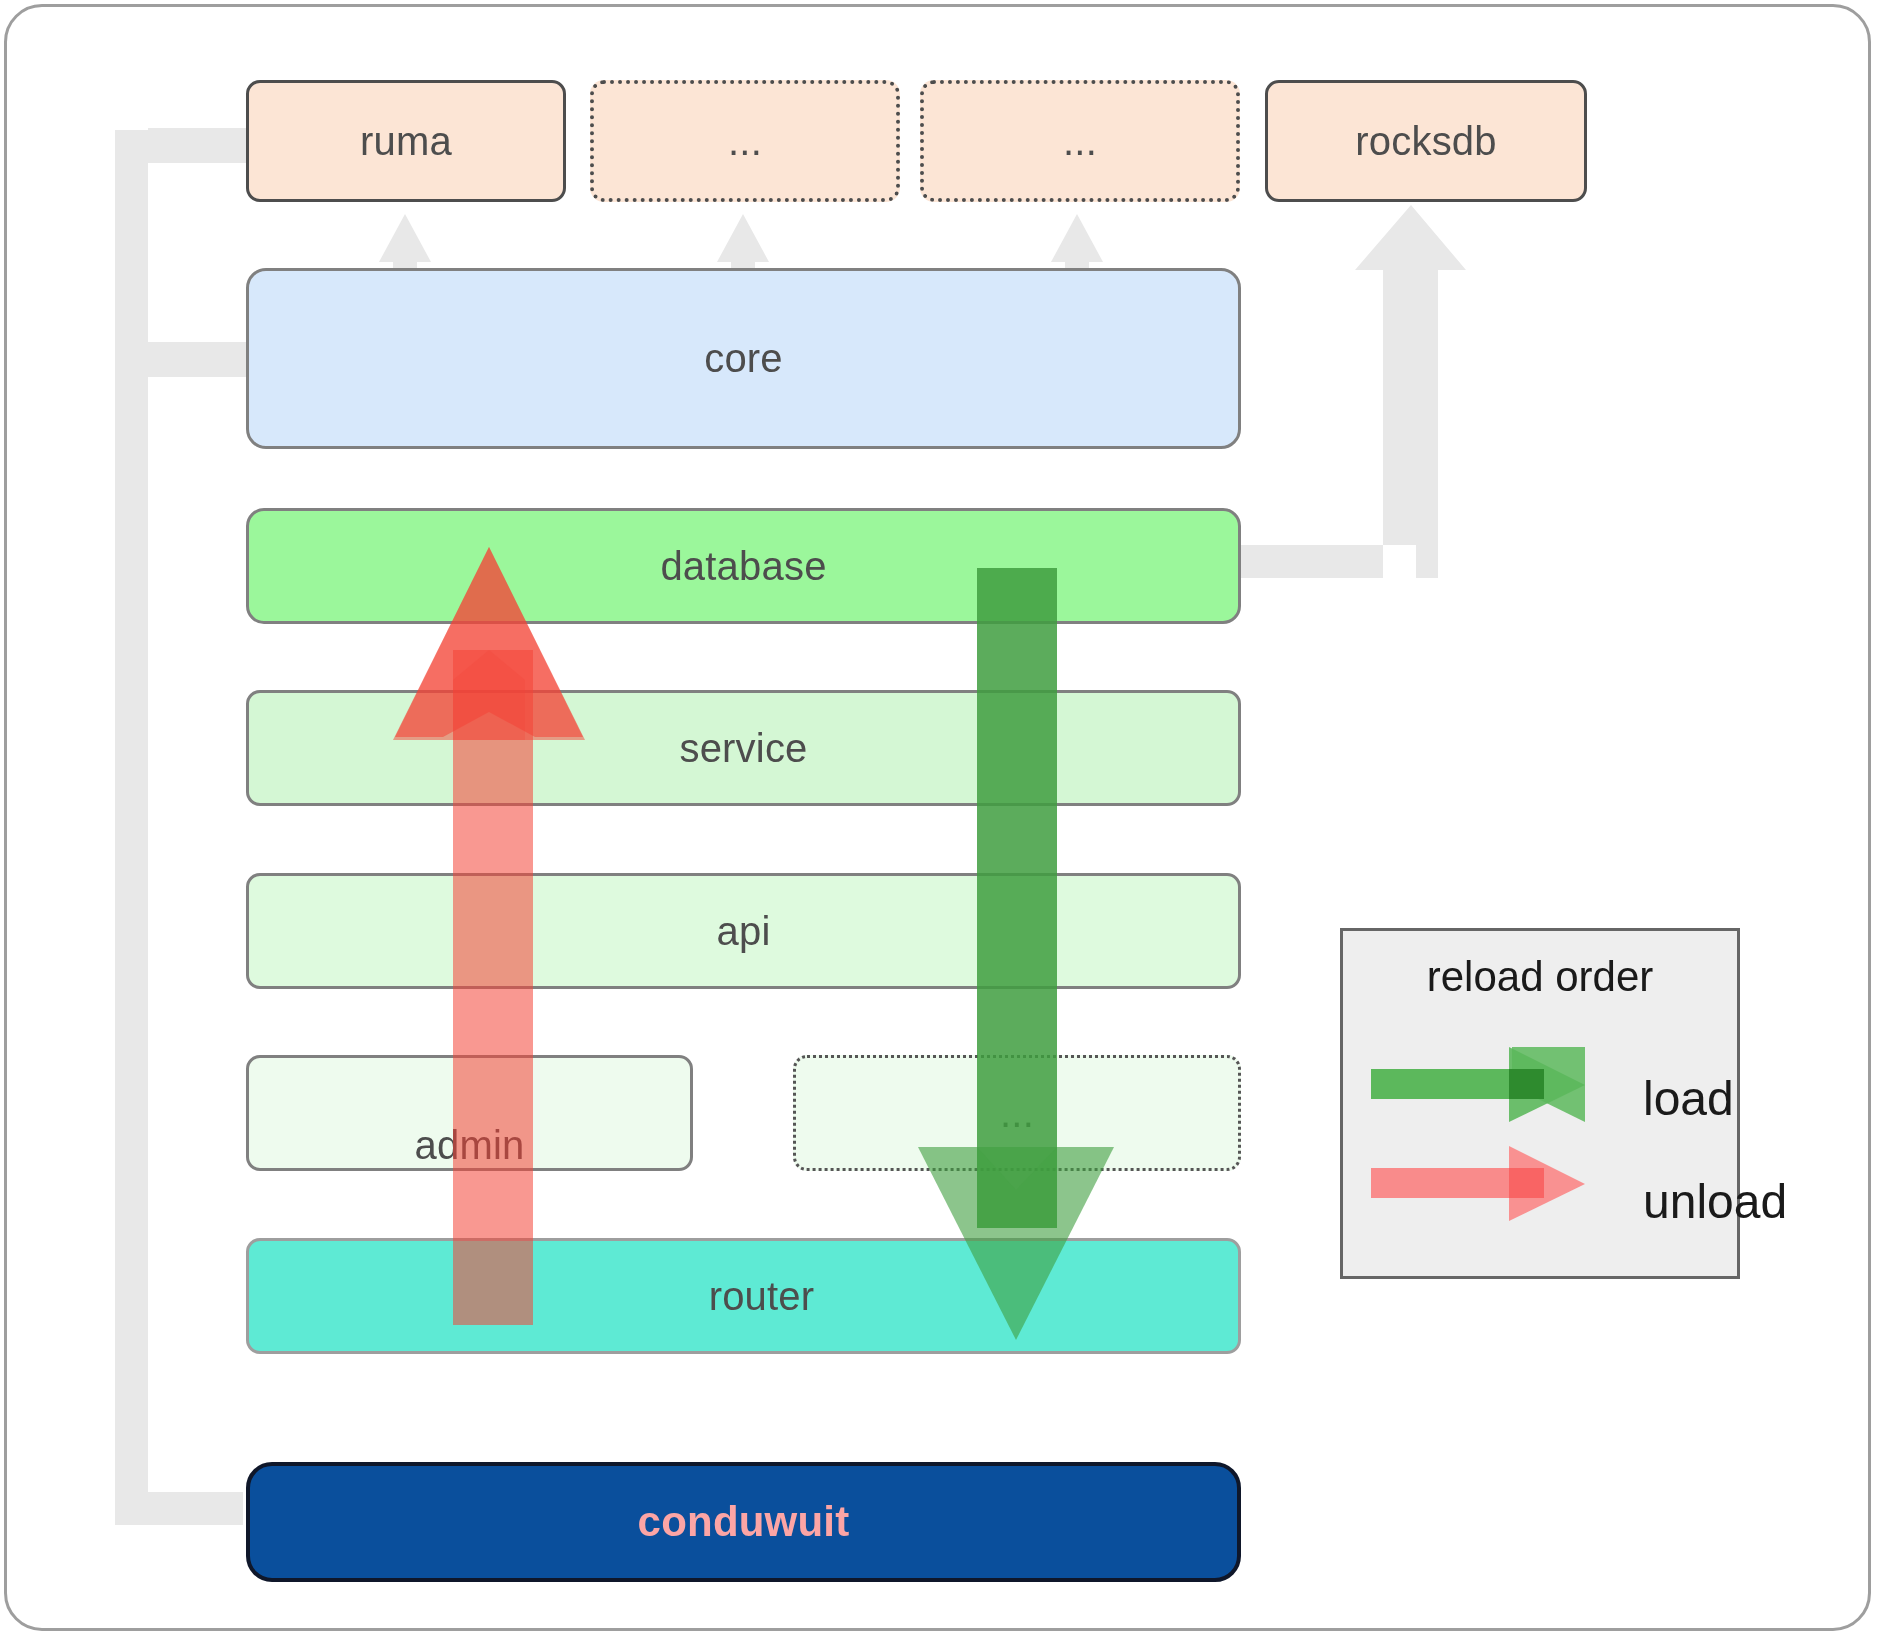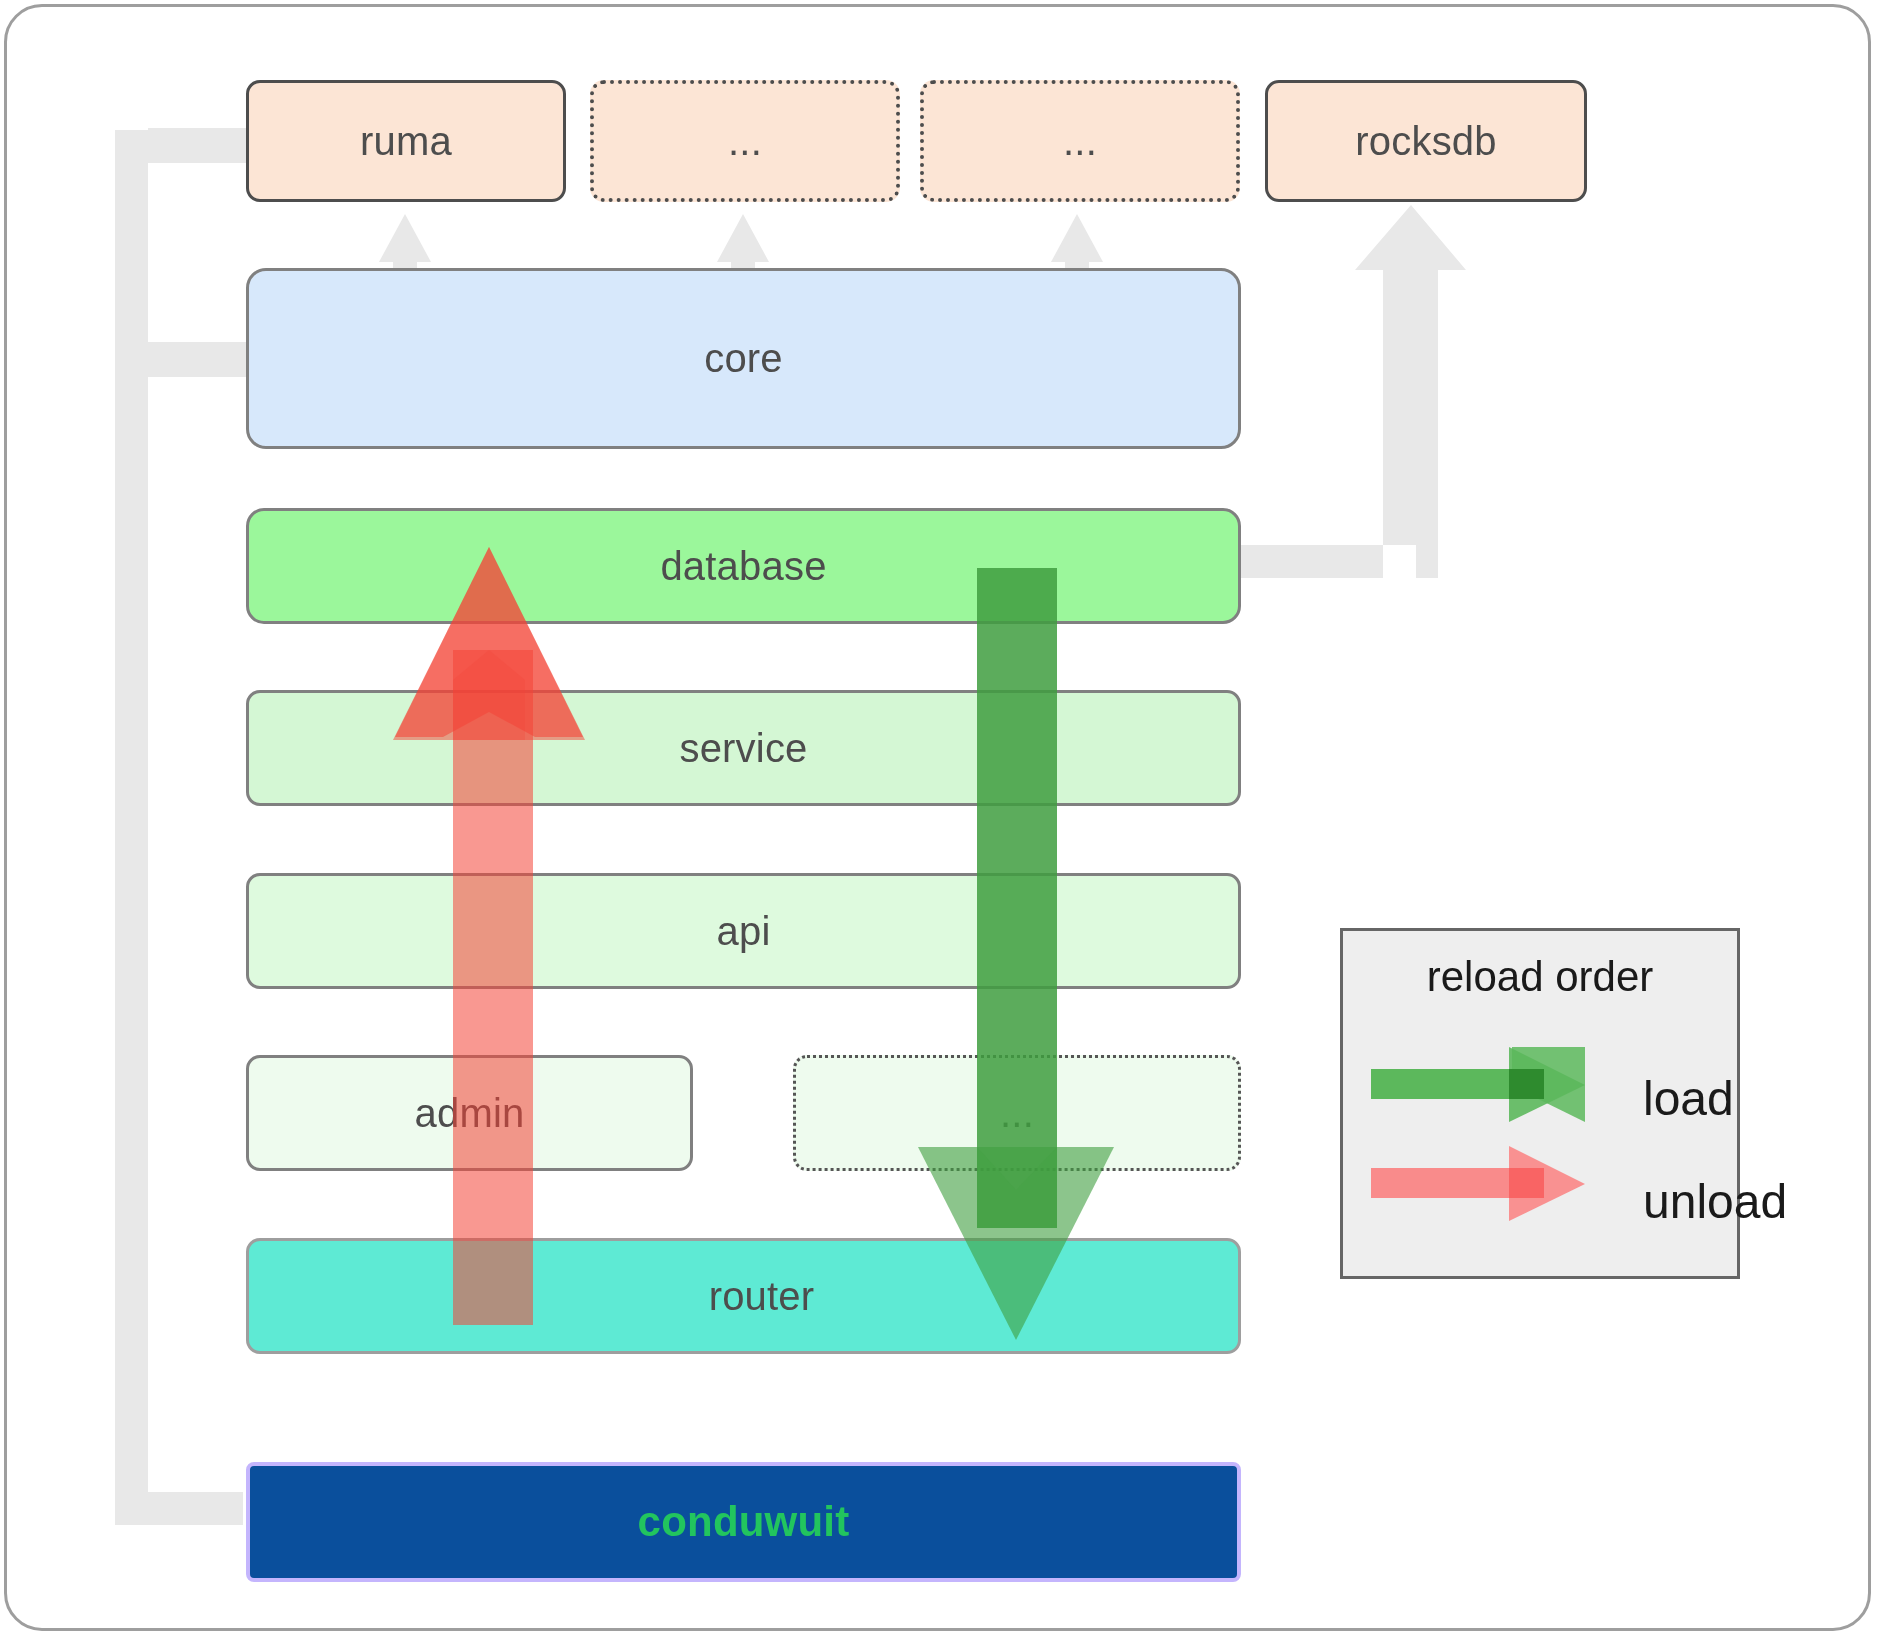--- a/index.html
+++ b/index.html
@@ -68,23 +68,23 @@
   }
   .layer.db      { background: #9bf79b; border-radius: 18px; }
   .layer.service { background: #d4f7d4; }
   .layer.api     { background: #defade; }
   .layer.admin   { background: #eefbee; }
   .layer.ellipsis{ background: #eefbee; border-style: dotted; border-width: 3px; border-color: #555; }
   .layer.router  { background: #5eead4; border-color: #9e9e9e; padding-left: 36px; }
 
   .conduwuit {
     background: #0a4f9c;
-    border: 4px solid #c4b5fd;
-    border-radius: 8px;
-    color: #22c55e;
+    border: 4px solid #0f172a;
+    border-radius: 26px;
+    color: #fca5a5;
     font-size: 42px;
     font-weight: bold;
   }
 
   
   .legend {
     position: absolute;
     left: 1340px;
     top: 928px;
     width: 400px;
@@ -192,21 +192,21 @@
   </div>
 
   <div class="node layer service" style="left:246px; top:690px; width:995px; height:116px;">
     <span class="lbl">service</span>
   </div>
 
   <div class="node layer api" style="left:246px; top:873px; width:995px; height:116px;">
     <span class="lbl">api</span>
   </div>
 
-  <div class="node layer admin" style="left:246px; top:1055px; width:447px; height:116px;">
+  <div class="node layer admin" style="left:246px; top:1055px; width:447px; height:116px;align-items:flex-end;">
     <span class="lbl">admin</span>
   </div>
 
   <div class="node layer ellipsis" style="left:793px; top:1055px; width:448px; height:116px;">
     <span class="lbl">...</span>
   </div>
 
   <div class="node layer router" style="left:246px; top:1238px; width:995px; height:116px;">
     <span class="lbl">router</span>
   </div>

